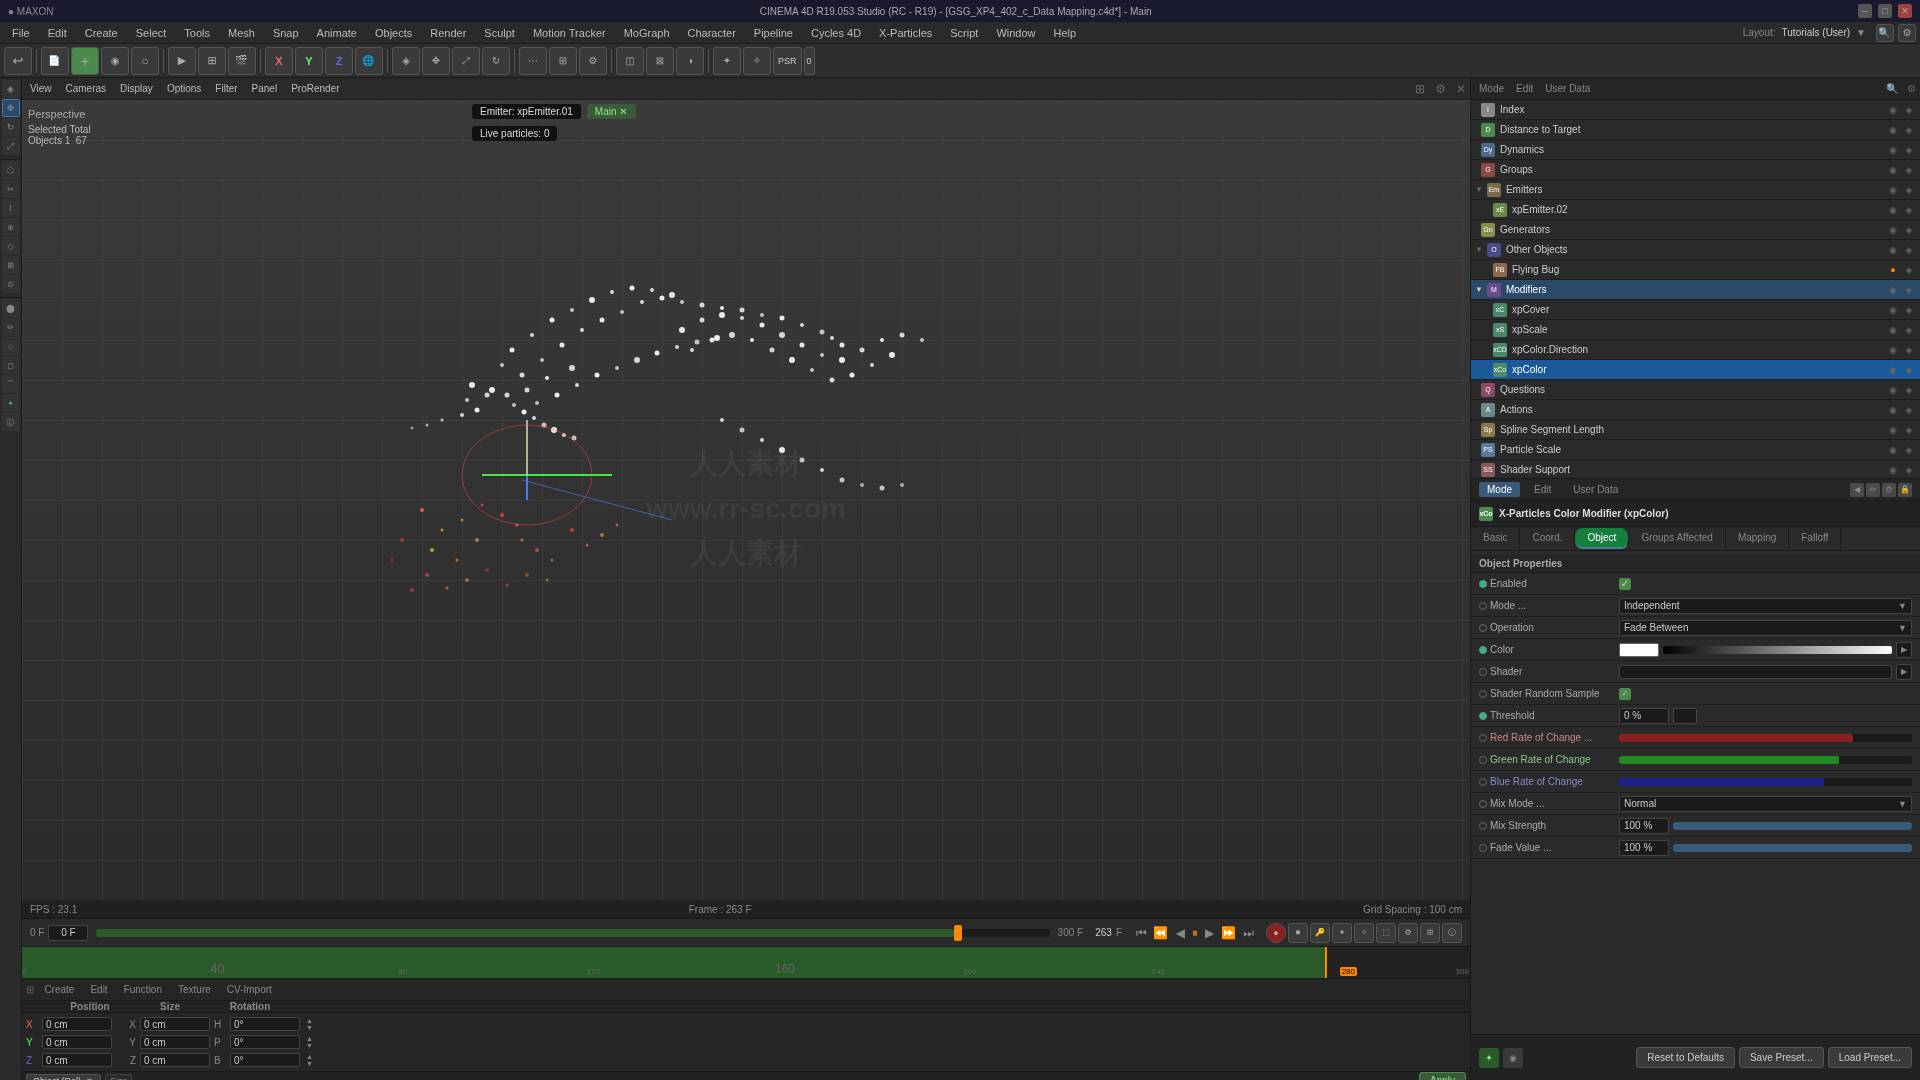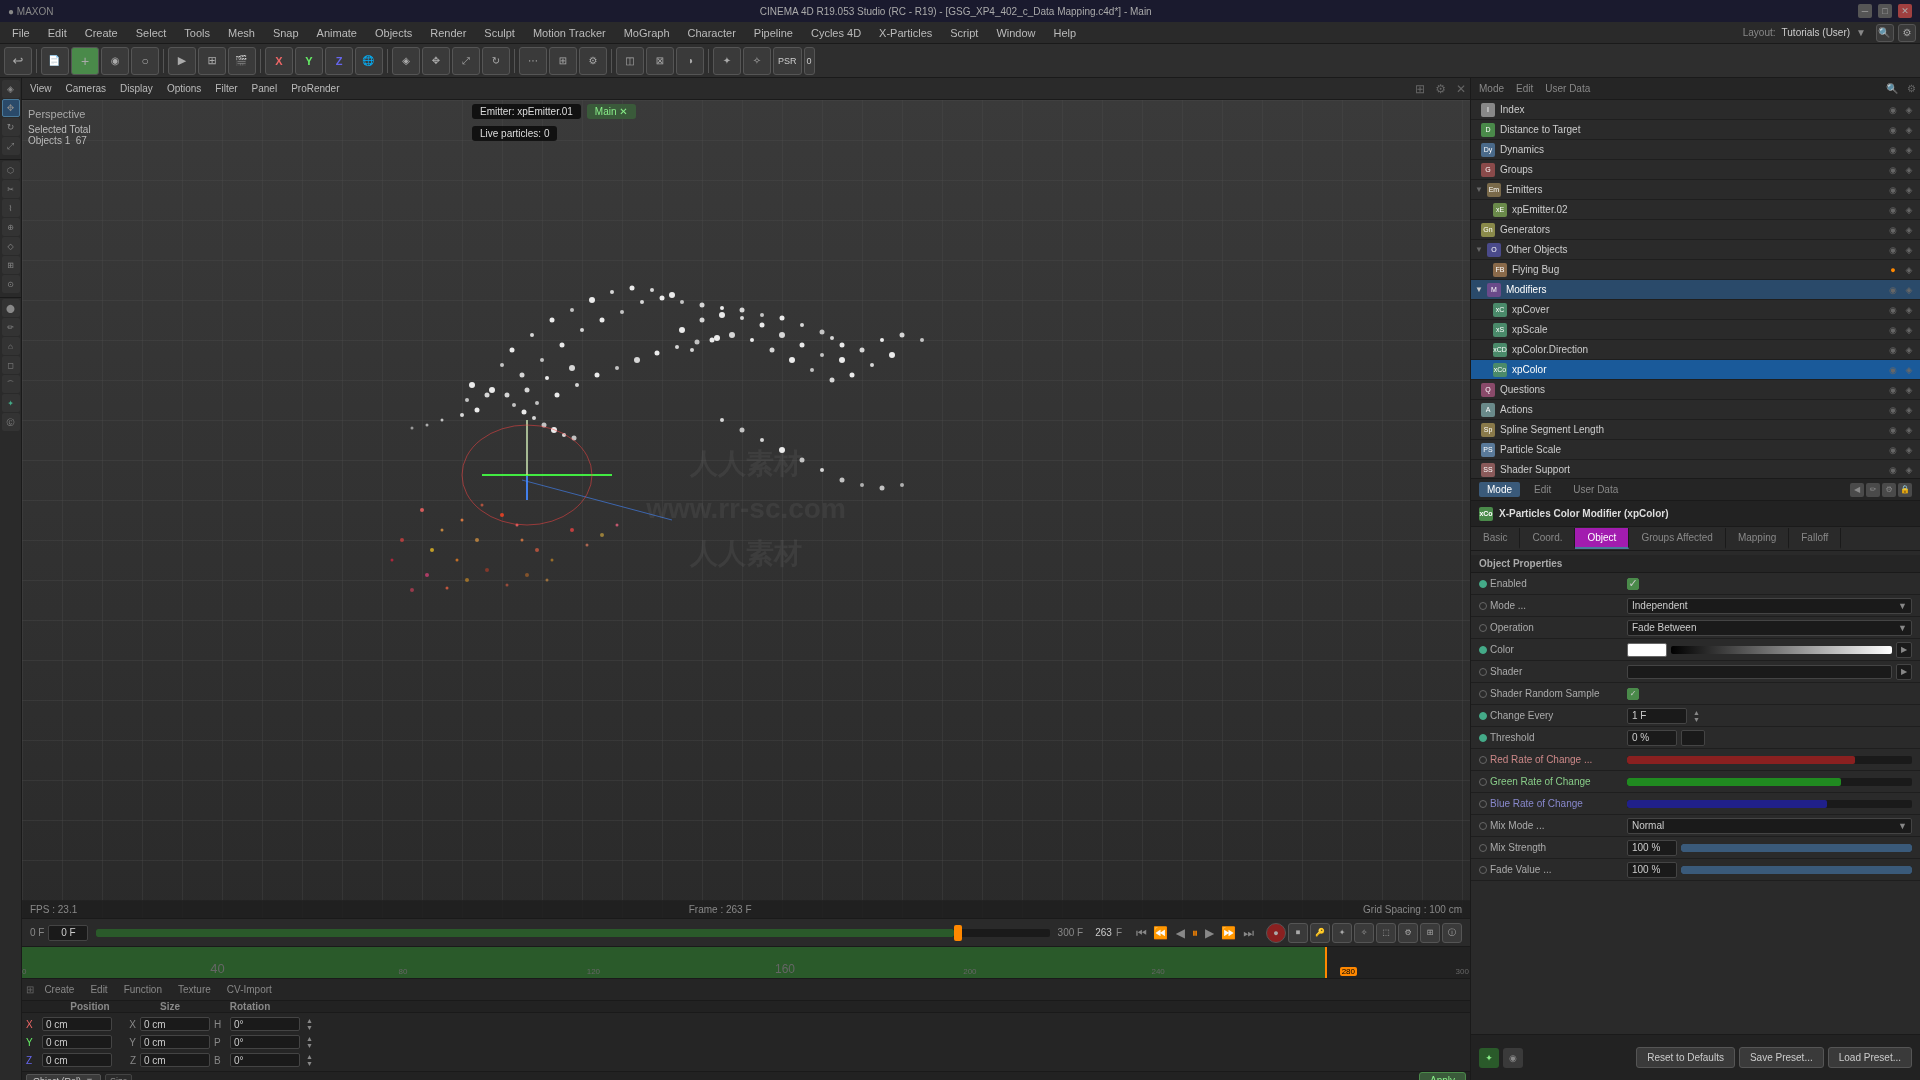--- a/index.html
+++ b/index.html
@@ -115,30 +115,30 @@
     .props-title-icon { width: 14px; height: 14px; background: #4a8a4a; border-radius: 2px; margin-right: 6px; display: flex; align-items: center; justify-content: center; font-size: 8px; }
 
     
     #prop-tabs {
       height: 24px; background: #2a2a2a; display: flex; align-items: center; border-bottom: 1px solid #1a1a1a;
     }
     .prop-tab {
       padding: 4px 12px; color: #888; cursor: pointer; font-size: 10px; border-right: 1px solid #1a1a1a;
       border-bottom: 2px solid transparent;
     }
-    .prop-tab.active { color: #fff; border-bottom-color: #4a7a9a; background: #a21caf; }
+    .prop-tab.active { color: #fff; border-bottom-color: #4a7a9a; background: #15803d; border-radius: 8px; }
 
     
     #prop-content { flex: 1; overflow-y: auto; padding: 4px 0; }
     .prop-section-header {
       height: 18px; background: #252525; display: flex; align-items: center; padding: 0 8px;
       color: #aaa; font-size: 10px; font-weight: bold; border-bottom: 1px solid #1a1a1a;
     }
     .prop-row {
-      height: 22px; display: flex; align-items: center; padding: 0 8px; gap: 8px;
+      height: 22px; display: flex; align-items: center; padding: 0 8px; gap: 0;
       border-bottom: 1px solid #1e1e1e;
     }
     .prop-label { width: 140px; color: #aaa; font-size: 10px; flex-shrink: 0; display: flex; align-items: center; gap: 3px; }
     .prop-circle { width: 8px; height: 8px; border-radius: 50%; border: 1px solid #666; flex-shrink: 0; }
     .prop-circle.green { border-color: #4a8; background: #4a8; }
     .prop-value { flex: 1; display: flex; align-items: center; gap: 4px; }
     .prop-input {
       background: #1a1a1a; border: 1px solid #444; border-radius: 2px; color: #ccc;
       font-size: 10px; padding: 1px 4px; height: 16px; width: 60px;
     }
@@ -988,33 +988,20 @@
         <div class="prop-row">
           <div class="prop-label">
             <div class="prop-circle"></div>
             <span>Shader Random Sample</span>
           </div>
           <div class="prop-value">
             <div class="prop-checkbox checked" style="font-size:8px;">✓</div>
           </div>
         </div>
 
-        <div class="prop-row">
-          <div class="prop-label">
-            <div class="prop-circle green"></div>
-            <span>Change Every</span>
-          </div>
-          <div class="prop-value">
-            <input type="text" class="prop-input" value="1 F" style="">
-            <div style="display:flex;flex-direction:column;margin-left:2px;">
-              <div style="font-size:7px;color:#888;cursor:pointer;line-height:1;">▲</div>
-              <div style="font-size:7px;color:#888;cursor:pointer;line-height:1;">▼</div>
-            </div>
-          </div>
-        </div>
 
         <div class="prop-row">
           <div class="prop-label">
             <div class="prop-circle green"></div>
             <span>Threshold</span>
           </div>
           <div class="prop-value">
             <input type="text" class="prop-input" value="0 %" style="width: 50px;">
             <input type="text" class="prop-input" value="" style="width: 24px;">
           </div>

